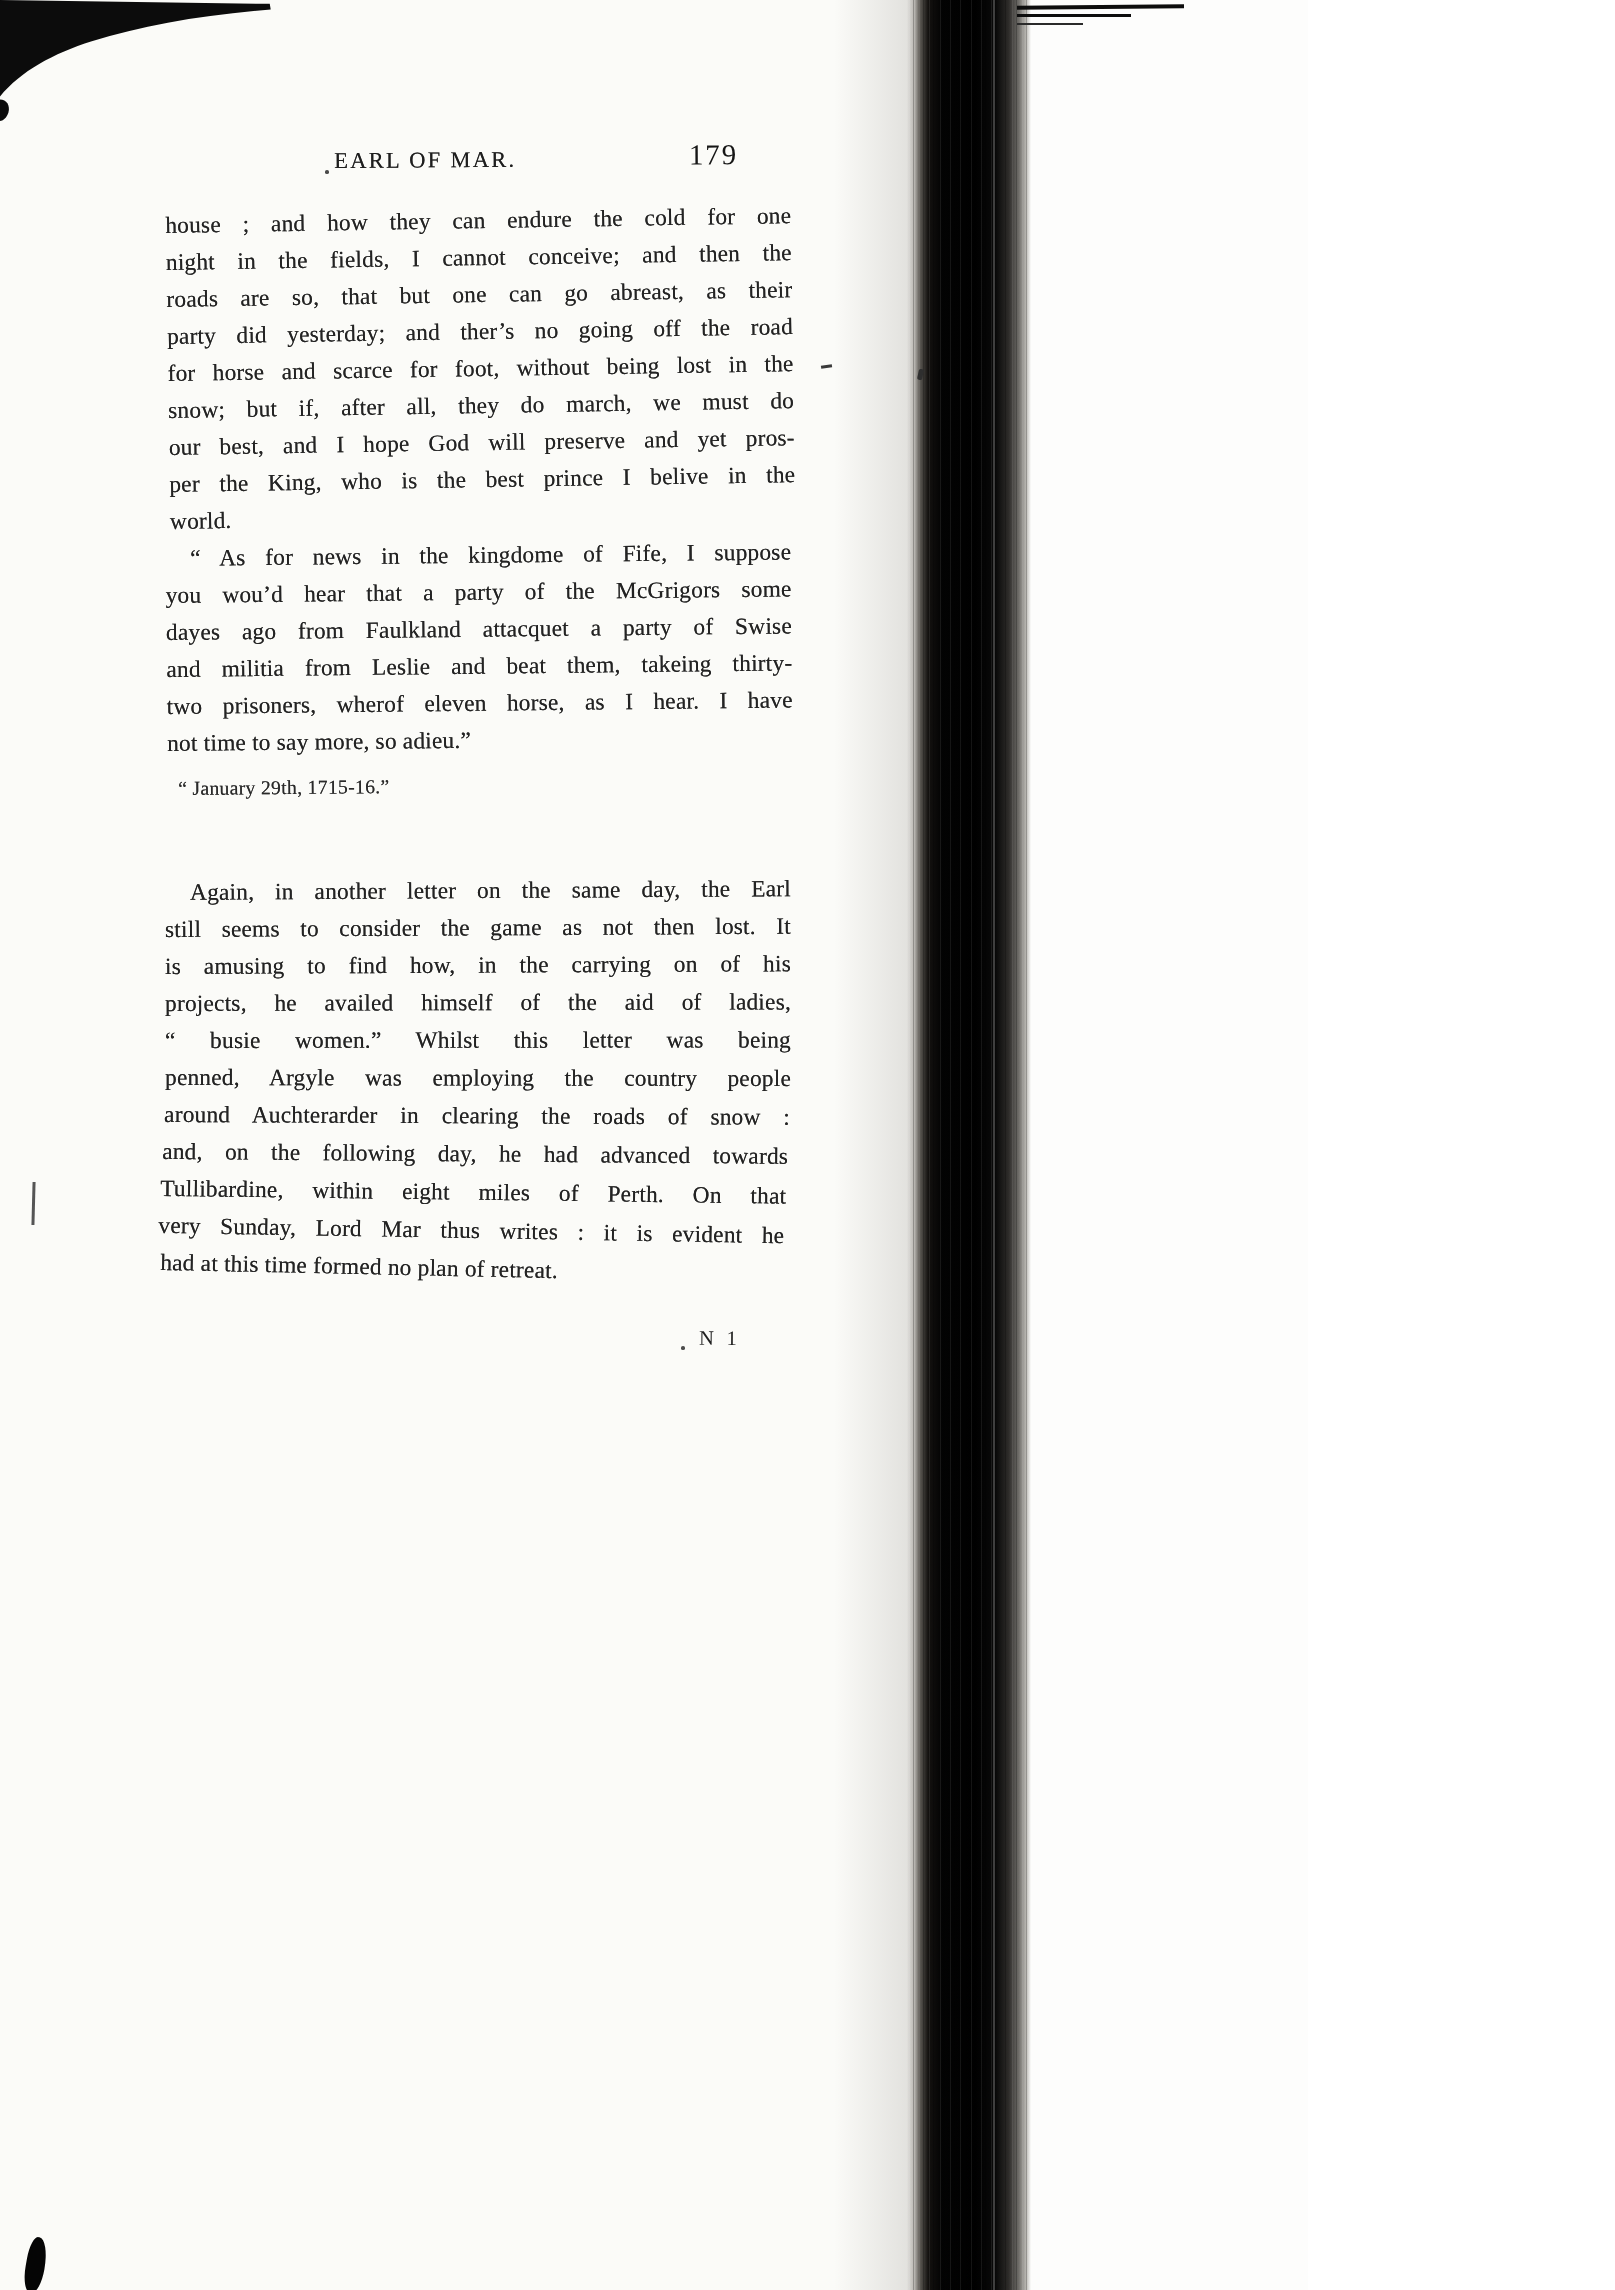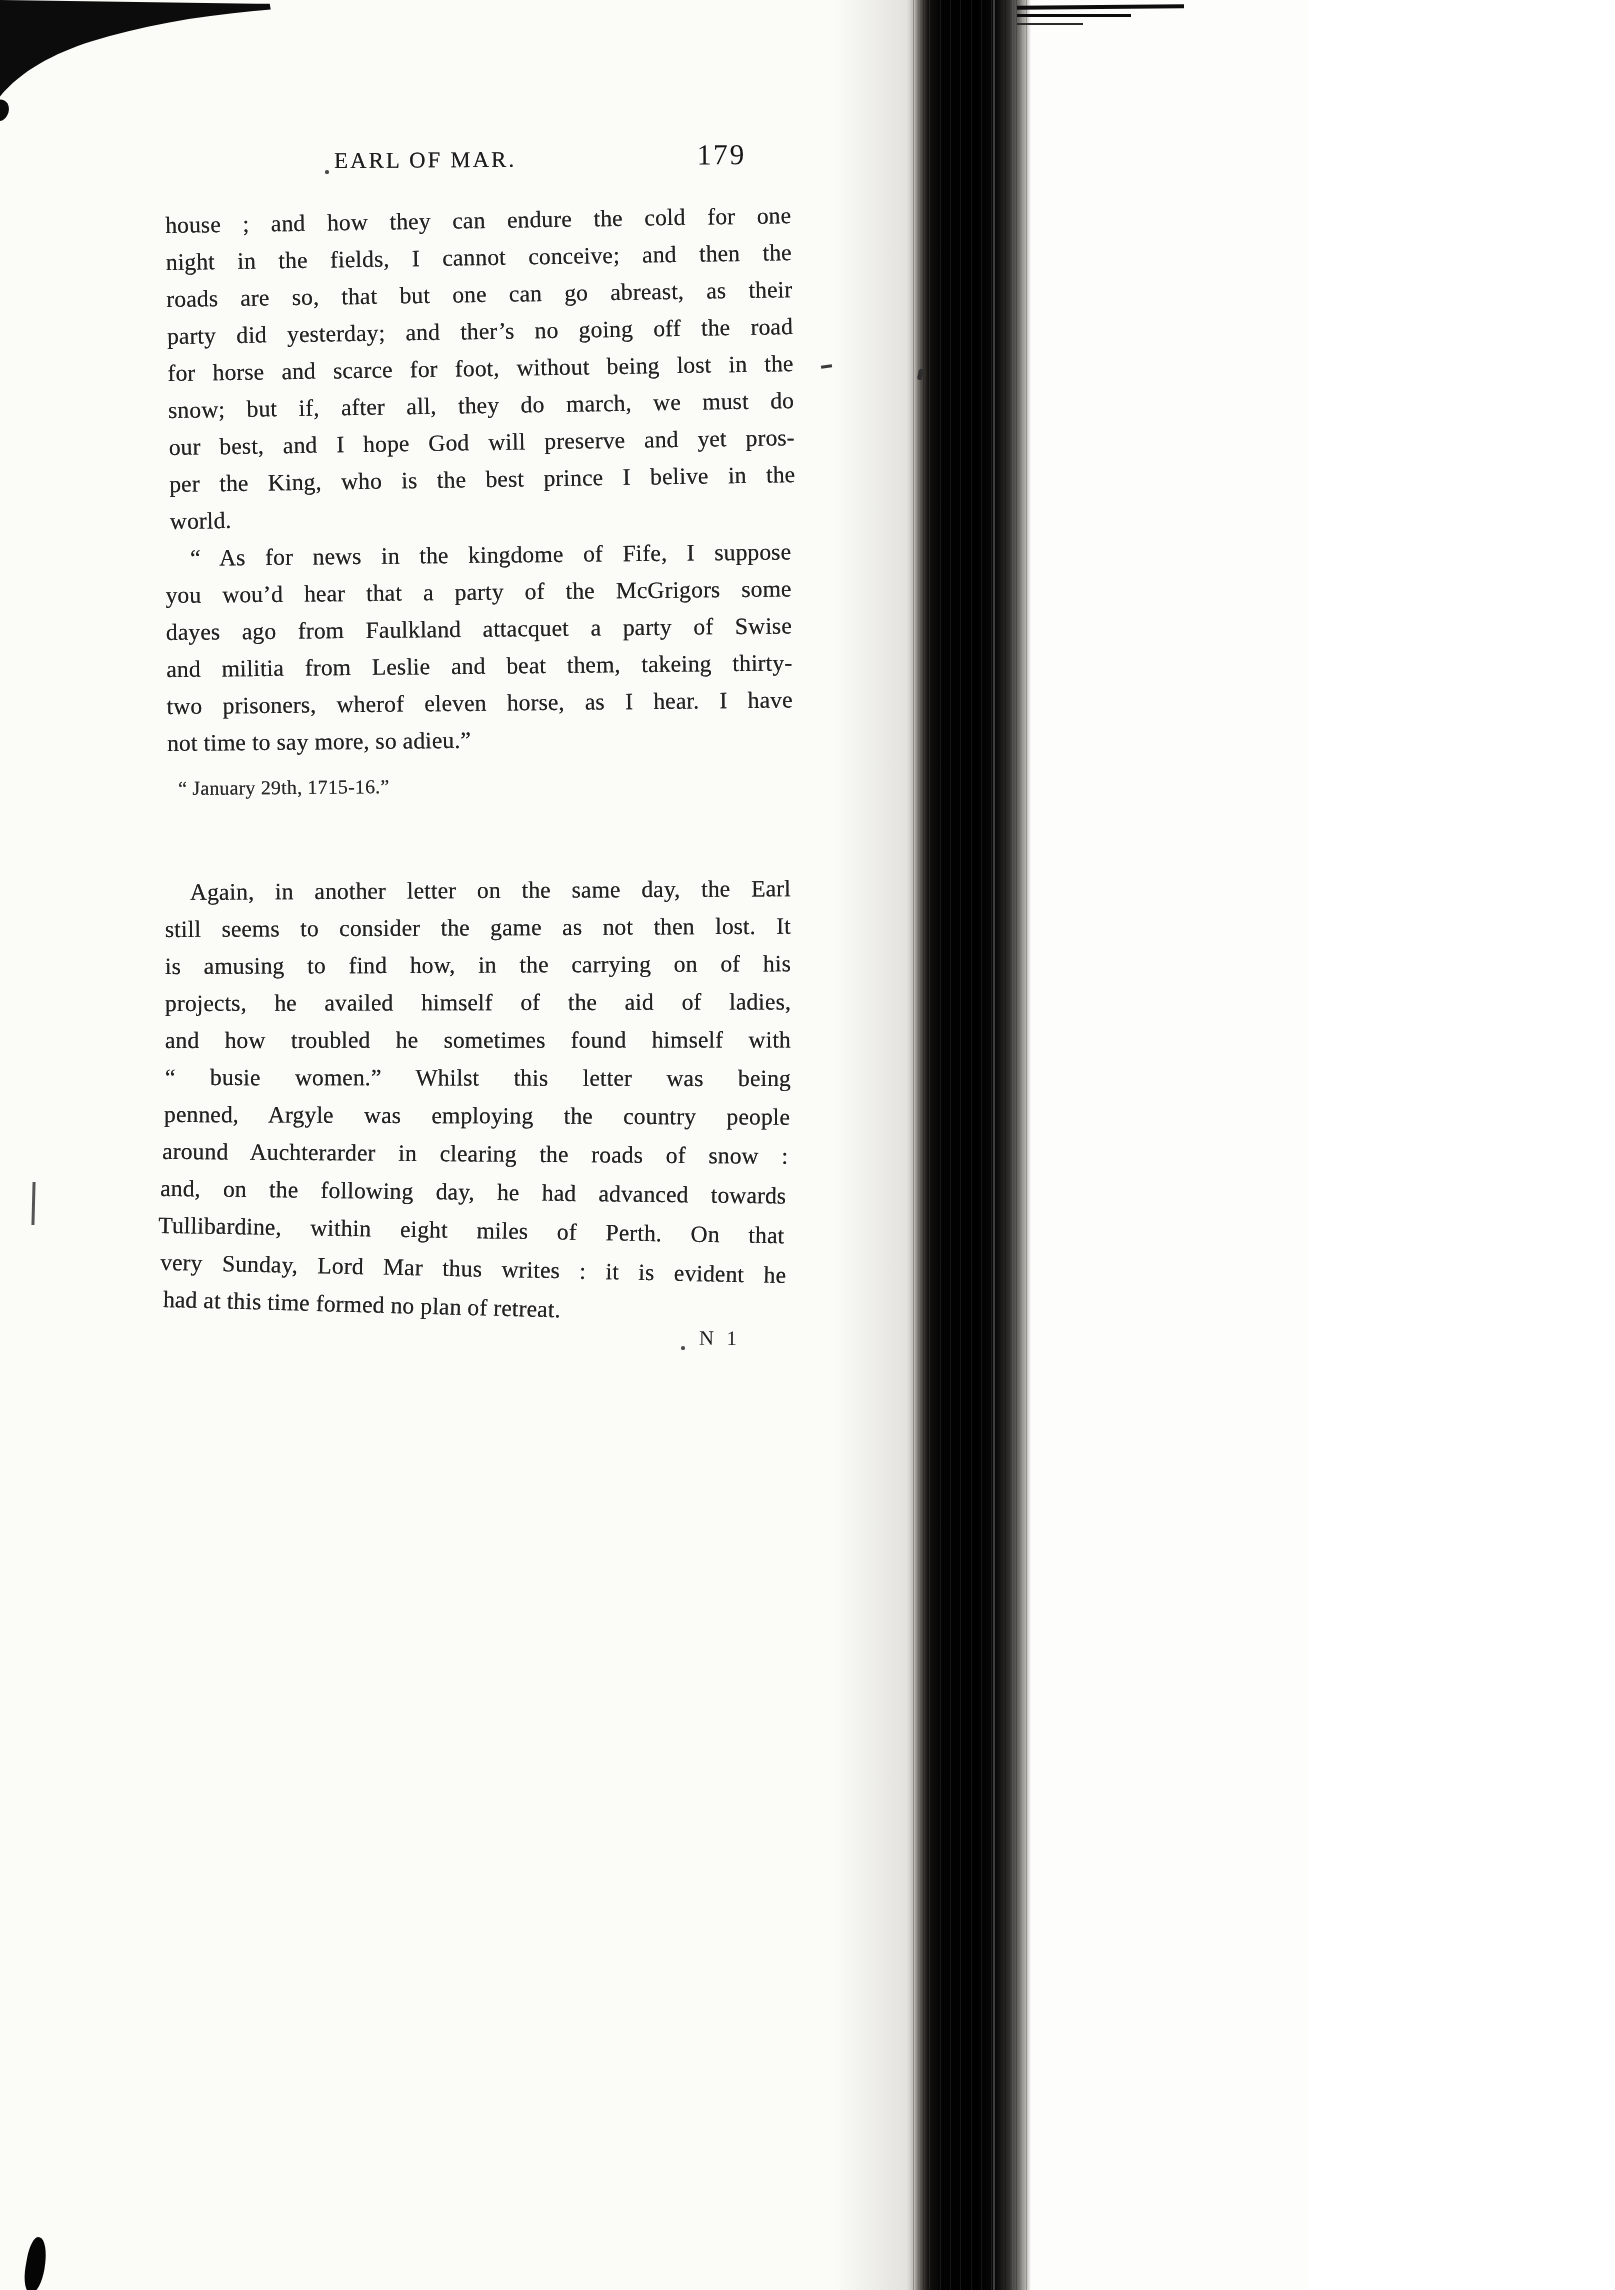--- a/index.html
+++ b/index.html
@@ -95,21 +95,21 @@
     transform-origin: left top;
   }
   .running-title {
     font-size: 22.5px;
     letter-spacing: 2.3px;
     color: #1e1e1e;
     text-shadow: 0 0 0.6px rgba(20,20,20,0.7);
   }
   .page-number {
     position: absolute;
-    right: 8px; top: -6.6px;
+    right: 16px; top: -6.6px;
     font-size: 29px;
     letter-spacing: 1.9px;
     color: #161616;
   }
 
   
   .textblock {
     position: absolute;
     left: 121px; top: 0;
     width: 626px;
@@ -230,21 +230,20 @@
       <div class="tline noj">not time to say more, so adieu.”</div>
     </div>
 
     <div class="dateline">“ January 29th, 1715-16.”</div>
 
     <div class="para para3">
       <div class="tline indent">Again, in another letter on the same day, the Earl</div>
       <div class="tline">still seems to consider the game as not then lost.  It</div>
       <div class="tline">is amusing to find how, in the carrying on of his</div>
       <div class="tline">projects, he availed himself of the aid of ladies,</div>
-      <div class="tline">and how troubled he sometimes found himself with</div>
       <div class="tline">“ busie women.”  Whilst this letter was being</div>
       <div class="tline">penned, Argyle was employing the country people</div>
       <div class="tline">around Auchterarder in clearing the roads of snow :</div>
       <div class="tline">and, on the following day, he had advanced towards</div>
       <div class="tline">Tullibardine, within eight miles of Perth.  On that</div>
       <div class="tline">very Sunday, Lord Mar thus writes : it is evident he</div>
       <div class="tline noj">had at this time formed no plan of retreat.</div>
     </div>
 
   </div>

